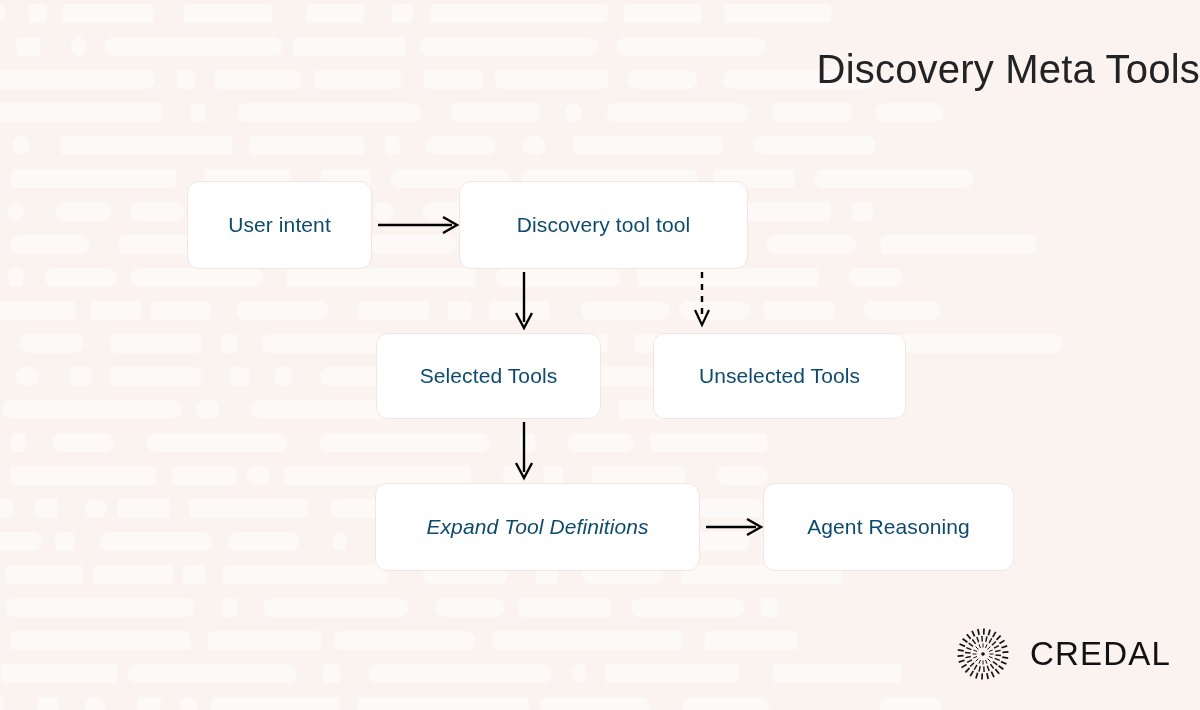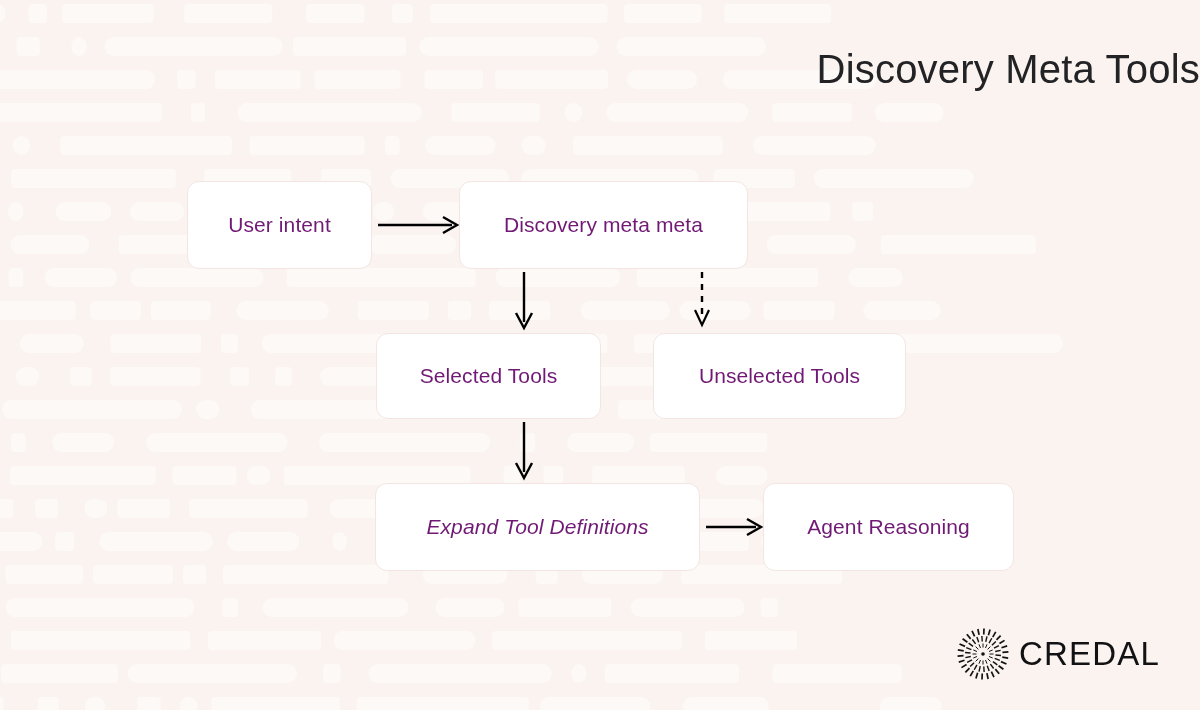--- a/index.html
+++ b/index.html
@@ -47,21 +47,21 @@
 
   .node {
     position: absolute;
     box-sizing: border-box;
     background: #ffffff;
     border: 1px solid #f3e6e2;
     border-radius: 12px;
     display: flex;
     align-items: center;
     justify-content: center;
-    color: #701a75;
+    color: #0c4a6e;
     font-size: 21px;
     font-weight: 400;
     letter-spacing: 0.1px;
     white-space: nowrap;
   }
 
   
   #arrow-layer {
     position: absolute;
     left: 0; top: 0;
@@ -70,21 +70,21 @@
     pointer-events: none;
   }
 
   
   .brand {
     position: absolute;
     left: 955px;
     top: 626px;
     display: flex;
     align-items: center;
-    gap: 8px;
+    gap: 19px;
     z-index: 3;
     text-align: center;
   }
   .brand-mark {
     width: 56px;
     height: 56px;
     display: block;
   }
   .brand-word {
     font-size: 33px;
@@ -285,21 +285,21 @@
 
 <div id="diagram-canvas">
 
   <div class="page-title">Discovery Meta Tools</div>
 
   <div class="node" style="left:187px;top:181px;width:185px;height:88px;">
     <span>User intent</span>
   </div>
 
   <div class="node" style="left:459px;top:181px;width:289px;height:88px;">
-    <span>Discovery meta meta</span>
+    <span>Discovery tool tool</span>
   </div>
 
   <div class="node" style="left:653px;top:333px;width:253px;height:86px;">
     <span>Unselected Tools</span>
   </div>
 
   <div class="node" style="left:376px;top:333px;width:225px;height:86px;">
     <span>Selected Tools</span>
   </div>
 

